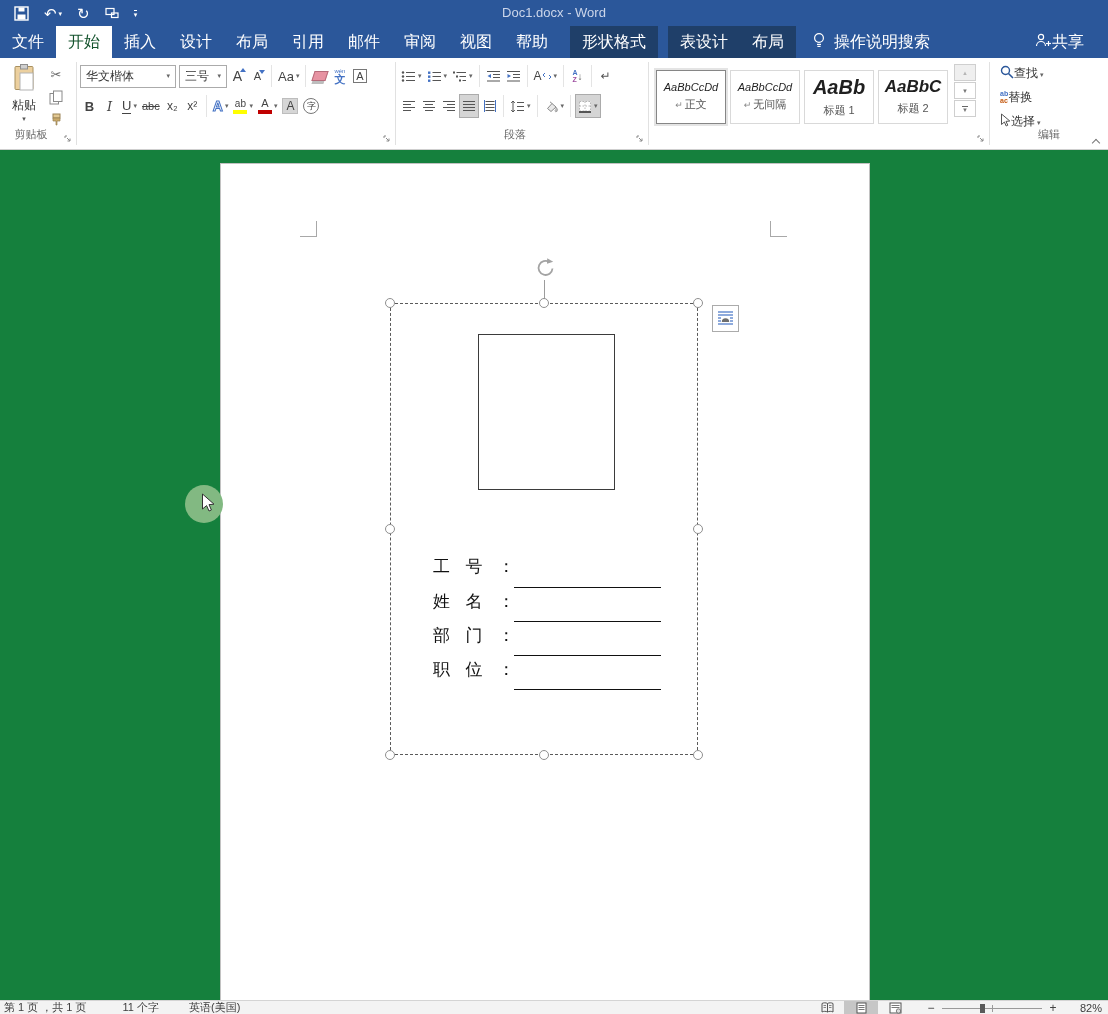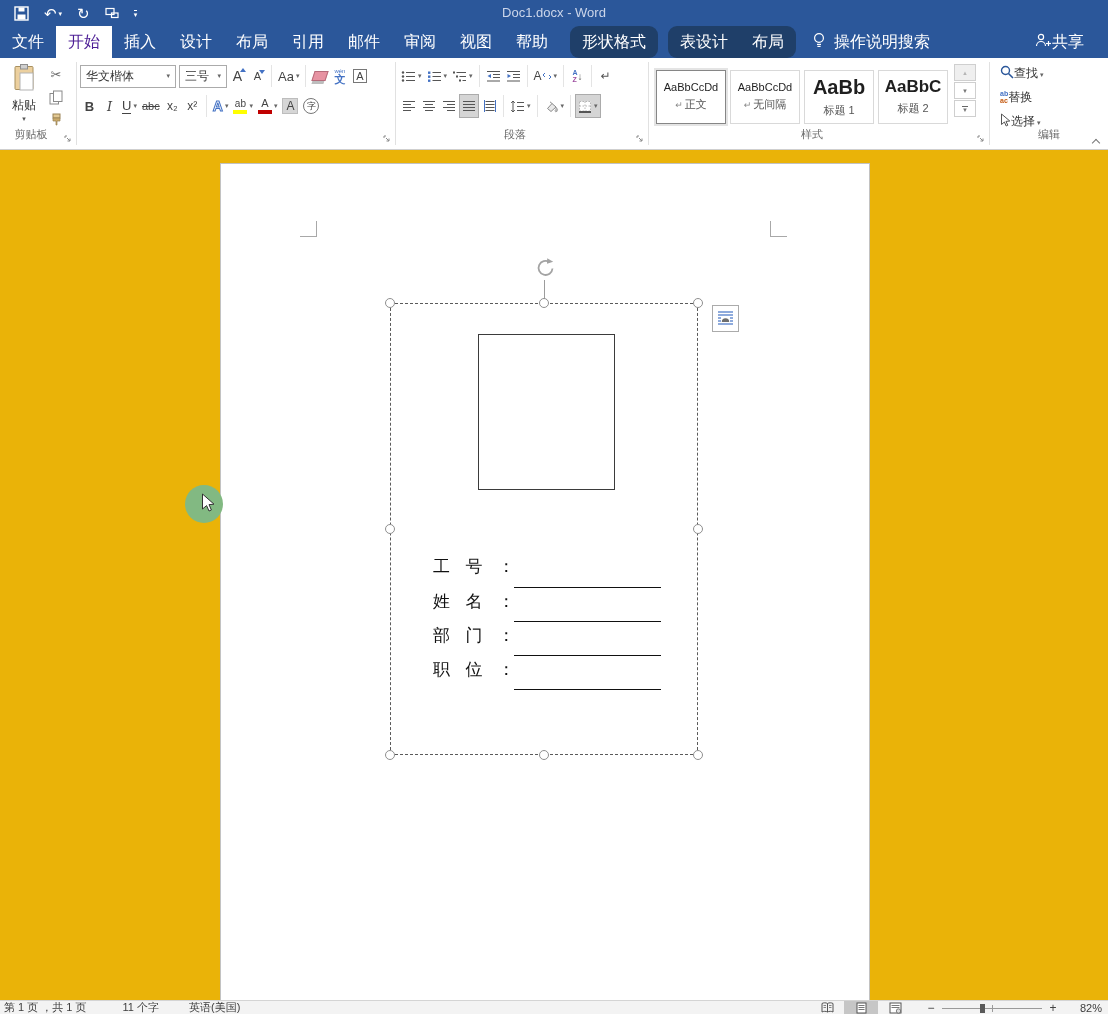--- a/index.html
+++ b/index.html
@@ -14,22 +14,22 @@
   .tb-right { margin-left:auto; display:flex; align-items:center; z-index:2; }
   .signin { background:#7091c9; color:#fff; font-size:12px; padding:3px 10px; margin-right:26px; }
   .ribbonopt { width:36px; text-align:center; }
   .winbtn { width:45px; height:26px; display:flex; align-items:center; justify-content:center; font-size:13px; color:#fff; }
   .dd-mini { font-size:7px; margin-left:2px; color:#fff; }
   .qat-custom { display:inline-block; border-top:1.5px solid #fff; padding-top:1px; font-size:7px; line-height:5px; }
 
   
   .tabrow { position:absolute; top:26px; left:0; right:0; height:32px; background:#2b579a; display:flex; align-items:stretch; color:#fff; font-size:16px; }
   .tab { display:flex; align-items:center; padding:0 12px; white-space:nowrap; }
-  .tab.active { background:#fff; color:#4c1d95; }
-  .ctxblock { display:flex; background:#1f3f69; margin-left:10px;border-radius:9px; }
+  .tab.active { background:#fff; color:#14532d; }
+  .ctxblock { display:flex; background:#1f3f69; margin-left:10px; }
   .tellme { display:flex; align-items:center; gap:8px; margin-left:16px; }
   .share { margin-left:auto; display:flex; align-items:center; gap:0; padding-right:24px; }
 
   
   .ribbon { position:absolute; top:58px; left:0; right:0; height:92px; background:#fff; border-bottom:1px solid #cfcfcf; display:flex; }
   .group { position:relative; padding:3px 3px 17px 3px; }
   .gsep { width:1px; background:#e1e1e1; margin:4px 0; }
   .group-label { position:absolute; bottom:7px; left:0; right:14px; text-align:center; font-size:11px; color:#6a6a6a; white-space:nowrap; }
   .launcher { position:absolute; bottom:2px; right:4px; }
   .rrow { display:flex; align-items:center; height:30px; gap:1px; }
@@ -67,41 +67,41 @@
 
   
   .grp-para { width:252px; }
   .agray { background:#d5d5d5; border:1px solid #ababab; }
 
   
   .grp-styles { width:340px; display:flex; }
   .cards { display:flex; gap:4px; align-items:center; padding:2px 4px; }
   .style-card { width:70px; height:54px; background:#fff; border:1px solid #d9d9d9; display:flex; flex-direction:column; align-items:center; justify-content:center; }
   .style-card.selected { border:1px solid #868686; box-shadow:0 0 0 2px #e4e4e4; }
-  .sc-preview { font-size:11px; color:#1f1f1f; white-space:nowrap; }
+  .sc-preview { font-size:11px; color:#1f1f1f; white-space:nowrap;font-style:italic; }
   .sc-preview.h1 { font-size:20px; font-weight:bold; }
   .sc-preview.h2 { font-size:17px; font-weight:bold; }
   .sc-name { font-size:11px; color:#555; margin-top:4px; white-space:nowrap; }
   .sc-name .mk { font-size:9px; color:#888; margin-right:2px; }
   .scrollcol { display:flex; flex-direction:column; gap:1px; margin:3px 0 0 2px; }
   .scbtn { width:22px; height:17px; border:1px solid #cfcfcf; background:#fff; display:flex; align-items:center; justify-content:center; font-size:6px; color:#777; }
   .scbtn.dim { background:#efefef; color:#b5b5b5; }
   .sc-more { border-top:1.5px solid #666; font-size:6px; line-height:4px; padding-top:1px; }
 
   
   .grp-edit { width:118px; padding-left:10px; }
   .ed-item { display:flex; align-items:center; height:24px; font-size:12px; color:#333; }
   .repl-icon { display:flex; flex-direction:column; line-height:1; font-size:7px; font-weight:bold; }
   .repl-icon .r1 { color:#4472c4; }
   .repl-icon .r2 { color:#c55a11; }
   .collapse-ribbon { position:absolute; right:8px; bottom:4px; width:8px; height:8px; }
   .collapse-ribbon::before { content:""; position:absolute; left:1px; top:3px; width:5px; height:5px; border-left:1.5px solid #777; border-top:1.5px solid #777; transform:rotate(45deg); }
 
   
-  .docarea { position:absolute; top:150px; left:0; right:0; bottom:14px; background:#eab308; overflow:hidden;padding-left:25px; }
+  .docarea { position:absolute; top:150px; left:0; right:0; bottom:14px; background:#15803d; overflow:hidden;padding-left:25px; }
   .page { position:absolute; left:220px; top:13px; width:650px; height:calc(100% - 13px); background:#fff; border:1px solid #c2c2c2; border-bottom:none; }
   .crop { position:absolute; width:17px; height:16px; }
   .crop.left { left:300px; top:71px; border-right:1px solid #a8a8a8; border-bottom:1px solid #a8a8a8; }
   .crop.right { left:770px; top:71px; border-left:1px solid #a8a8a8; border-bottom:1px solid #a8a8a8; }
   .selbox { position:absolute; left:390px; top:153px; width:308px; height:452px; border:1px dashed #5a5a5a; }
   .handle { position:absolute; width:10px; height:10px; border:1.5px solid #8f8f8f; border-radius:50%; background:#fff; }
   .rot-stem { position:absolute; left:544px; top:130px; width:1px; height:23px; background:#9c9c9c; }
   .rot-icon { position:absolute; left:533px; top:107px; }
   .photo-box { position:absolute; left:478px; top:184px; width:137px; height:156px; border:1px solid #3b3b3b; background:#fff; }
   .fieldlabel { position:absolute; left:433px; font-size:17px; letter-spacing:5px; color:#111; font-family:"DejaVu Serif", serif; white-space:nowrap; }
@@ -472,21 +472,20 @@
           <span class="sc-name"><span>标题 2</span></span>
         </div>
       </div>
       <div class="scrollcol">
         <span class="scbtn dim">▲</span>
         <span class="scbtn">▼</span>
         <span class="scbtn">
             <span class="sc-more">▼</span>
           </span>
       </div>
-      <span class="group-label">样式</span>
       <span class="launcher">
         <svg width="8" height="8" viewBox="0 0 8 8">
             <path d="M1 3 V1 H3 M3 3 L6 6 M6 3.5 V6 H3.5" fill="none" stroke="#8a8a8a"></path>
           </svg>
       </span>
     </div>
     <div class="gsep"></div>
 
     <div class="group grp-edit">
       <div class="ed-item">

